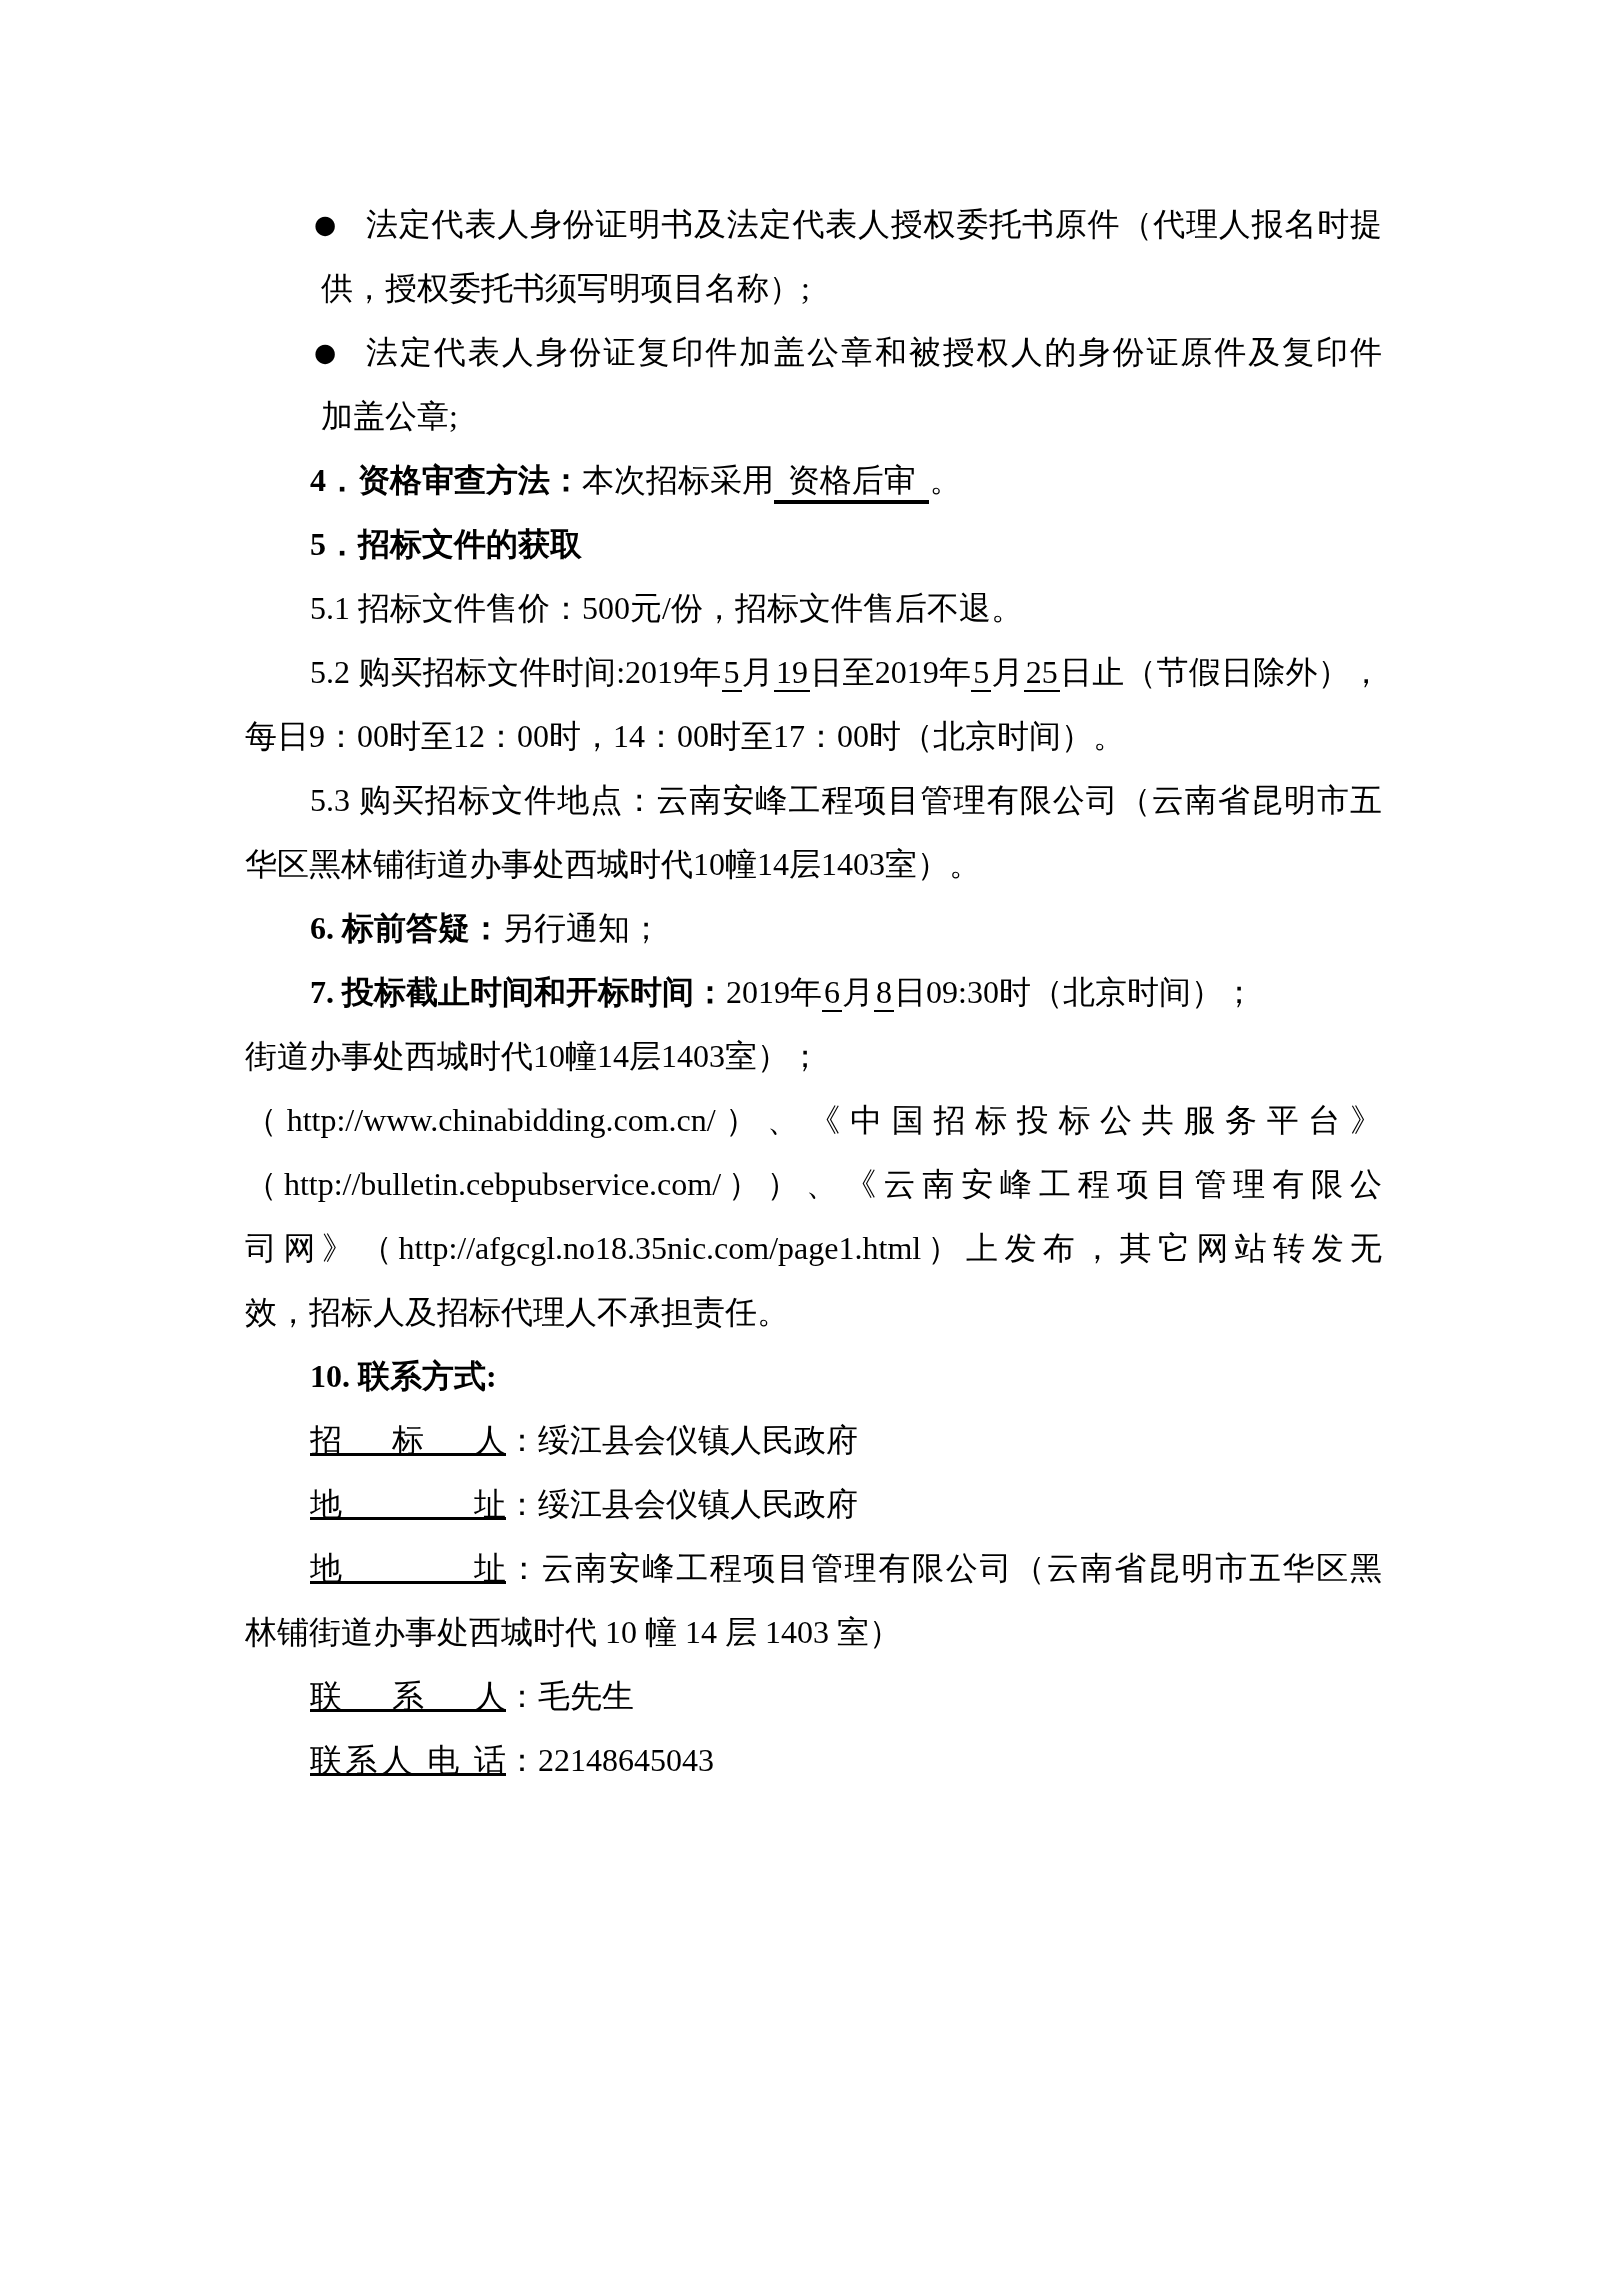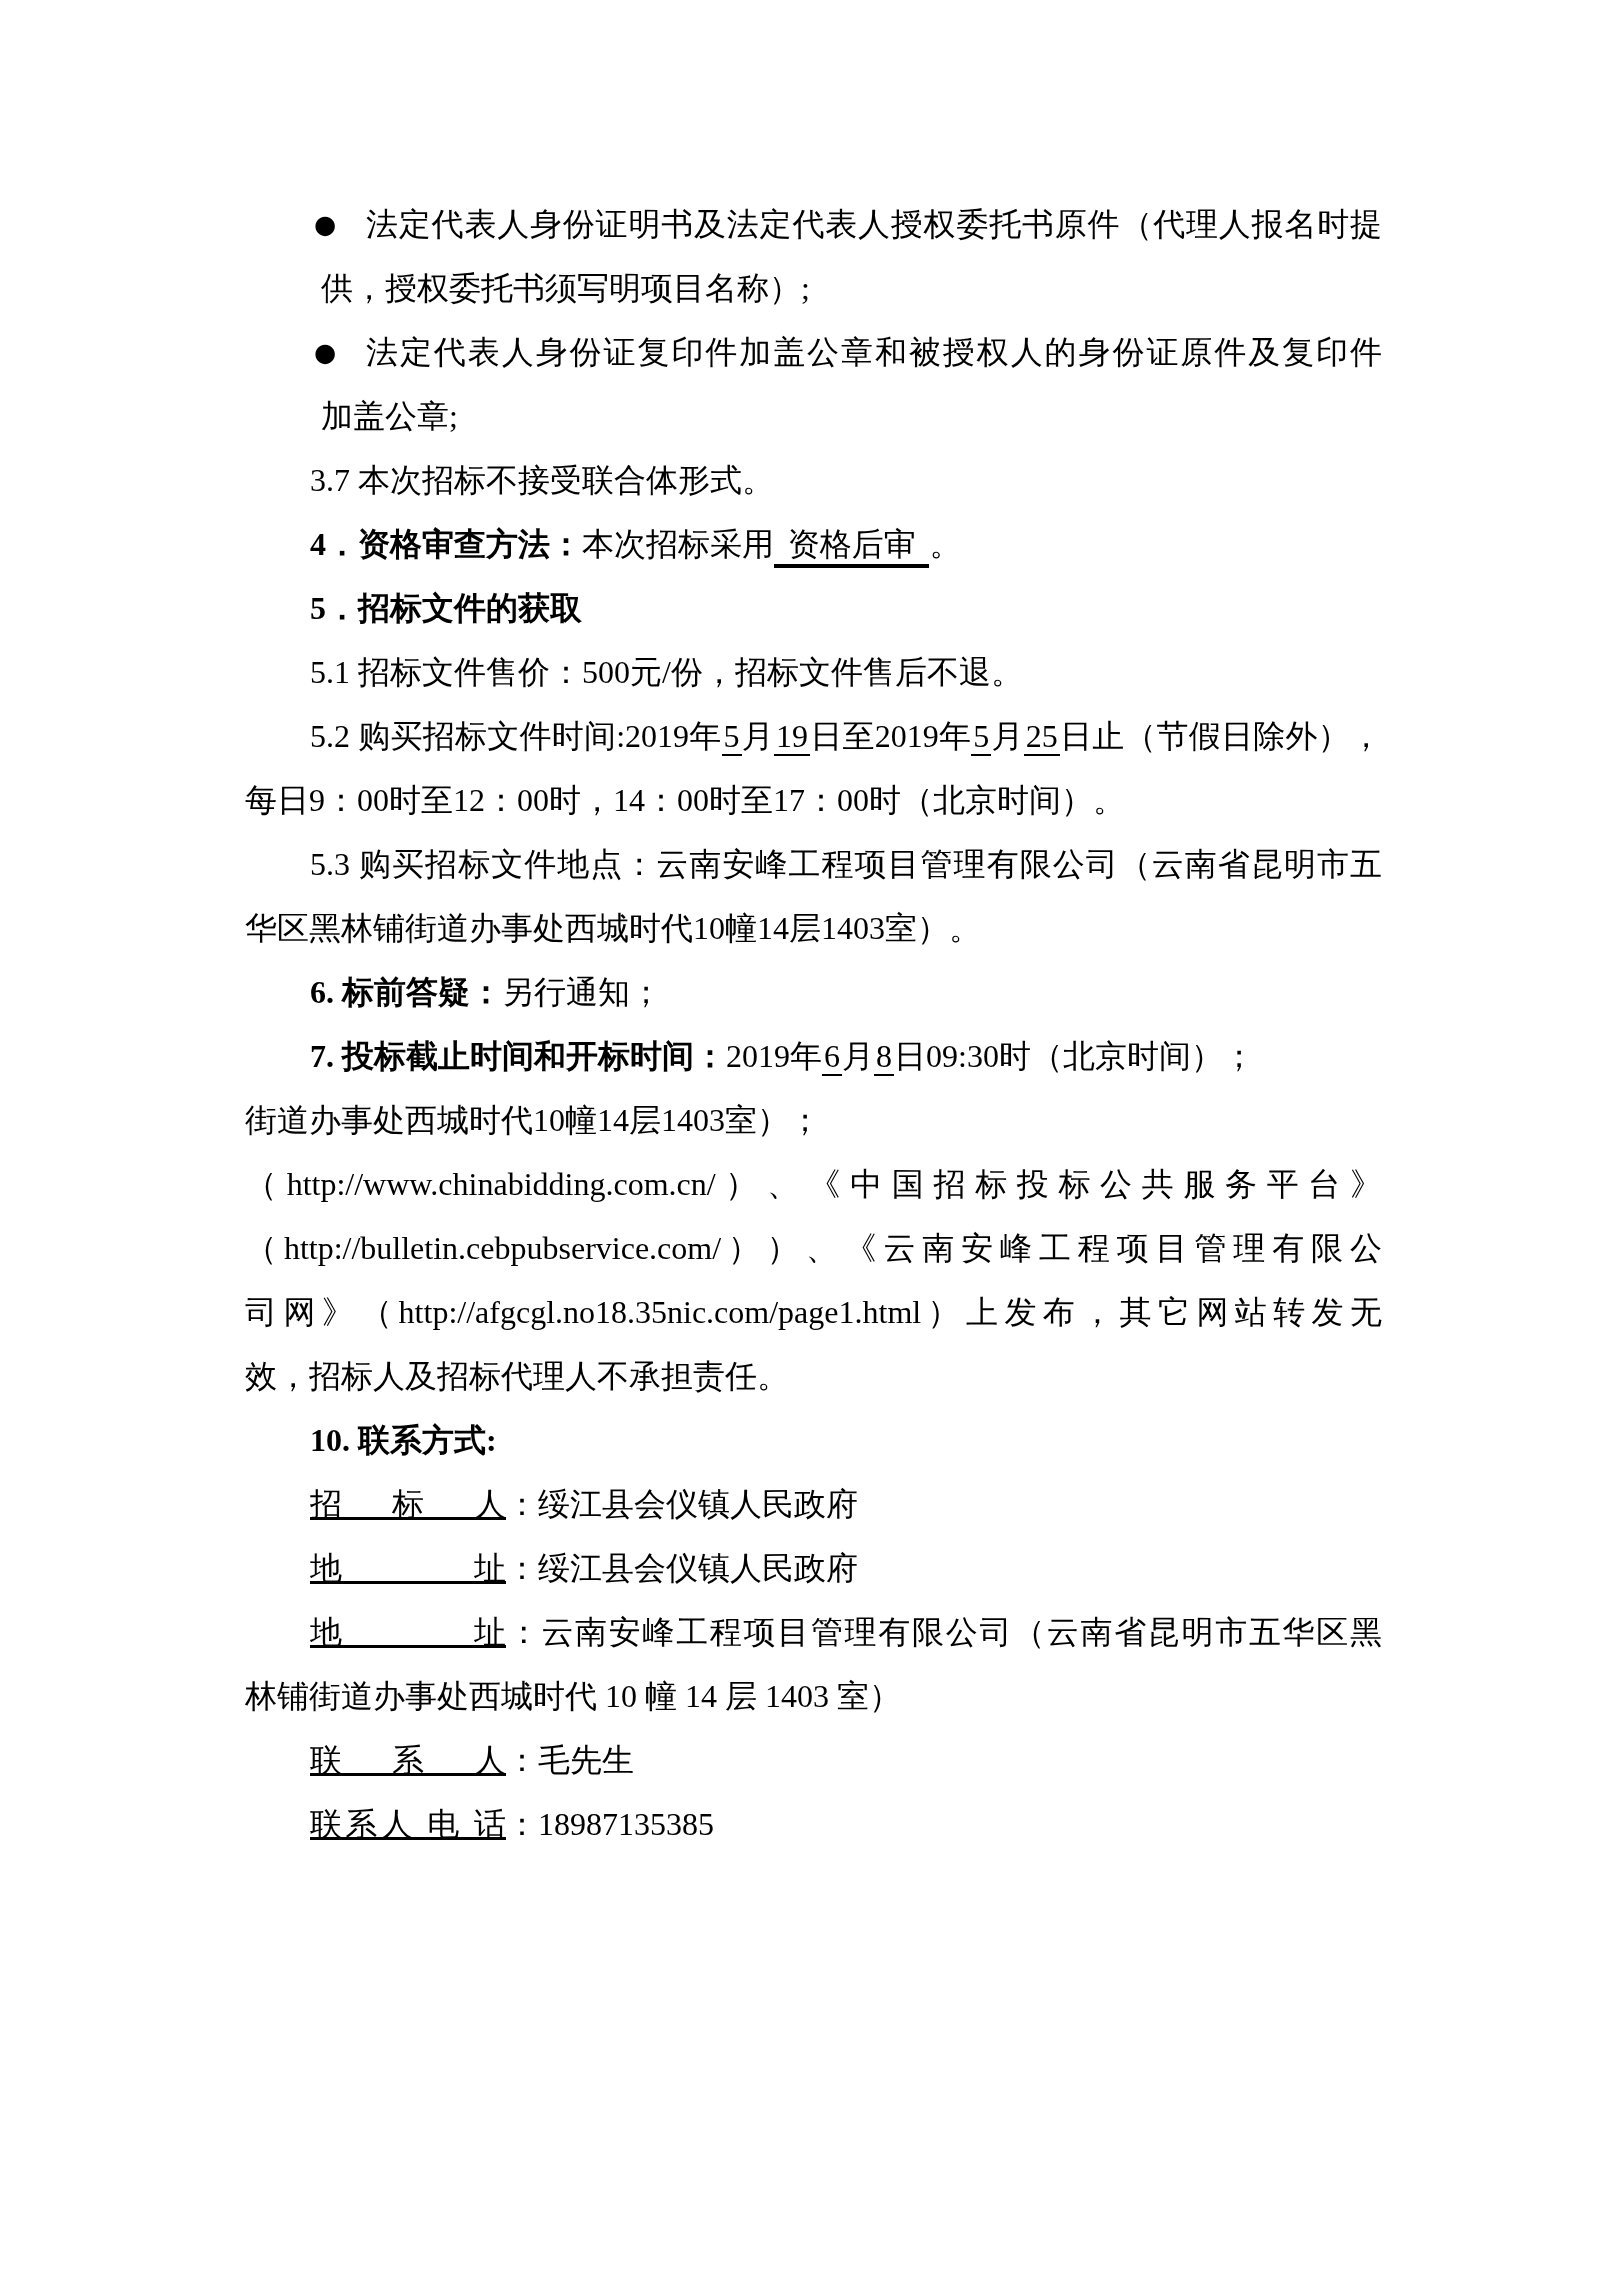--- a/index.html
+++ b/index.html
@@ -56,23 +56,20 @@
     </div>
 
     <div class="line bl jl">
       <span class="mk">●</span>
       <span>法定代表人身份证复印件加盖公章和被授权人的身份证原件及复印件</span>
     </div>
     <div class="line bc">
       <span>加盖公章;</span>
     </div>
 
-    <div class="line ind">
-      <span>3.7 本次招标不接受联合体形式。</span>
-    </div>
 
     <div class="line ind">
       <span class="b">4．资格审查方法：</span><span>本次招标采用</span><span class="u1">资格后审</span><span>。</span>
     </div>
 
     <div class="line ind b">
       <span>5．招标文件的获取</span>
     </div>
 
     <div class="line ind">
@@ -136,18 +133,18 @@
     </div>
     <div class="line">
       <span>林铺街道办事处西城时代 10 幢 14 层 1403 室）</span>
     </div>
 
     <div class="line ind">
       <span class="lbl">联系人</span><span>：</span><span>毛先生</span>
     </div>
 
     <div class="line ind">
-      <span class="lbl">联系人 电 话</span><span>：</span><span>18987135385</span>
+      <span class="lbl">联系人 电 话</span><span>：</span><span>22148645043</span>
     </div>
 
   </div>
 </div>
 
 
 </body></html>

